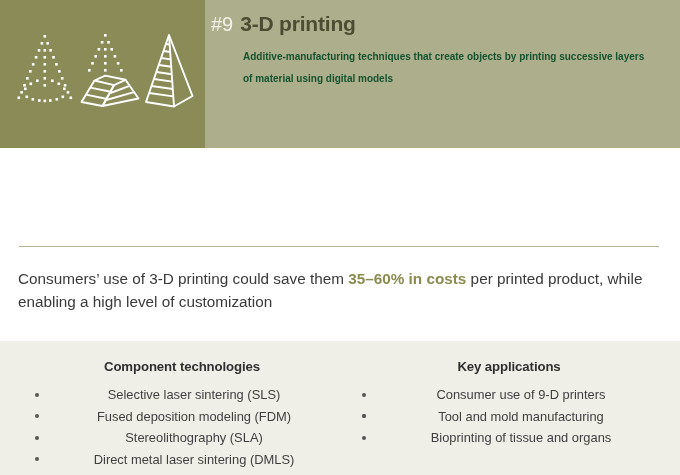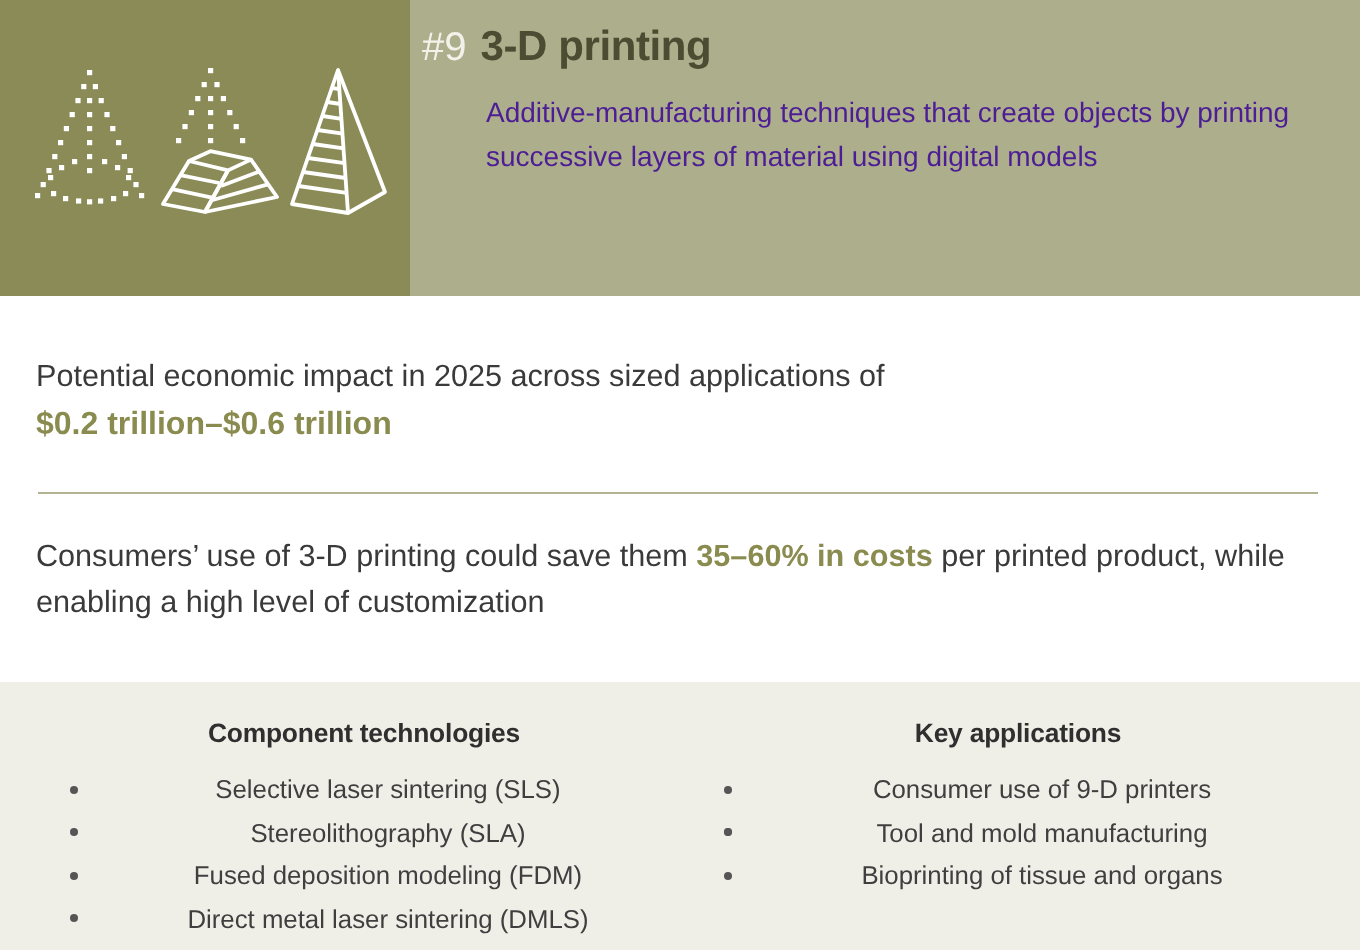--- a/index.html
+++ b/index.html
@@ -70,24 +70,24 @@
     color: #4c4c32;
     font-weight: bold;
     margin-left: 7px;
     letter-spacing: -0.2px;
   }
   .header-desc {
     position: absolute;
     left: 32px;
     top: 46px;
     width: 412px;
-    font-size: 14px;
+    font-size: 10px;
     line-height: 21.5px;
-    color: #4c1d95;
-    font-weight: 400;
+    color: #14532d;
+    font-weight: 700;
   }
 
   
   .mid {
     position: absolute;
     left: 0;
     top: 148px;
     width: 680px;
     height: 193px;
     background: #ffffff;
@@ -291,38 +291,34 @@
 
     <div class="header-text">
       <div class="title-row">
         <span class="title-num">#9</span><span class="title-name">3-D printing</span>
       </div>
       <div class="header-desc">Additive-manufacturing techniques that create objects by printing successive layers of material using digital models</div>
     </div>
   </div>
 
   <div class="mid">
-    <div class="impact-block">
-      <div class="impact-line1">Potential economic impact in 2025 across sized applications of</div>
-      <div class="impact-line2">$0.2 trillion–$0.6 trillion</div>
-    </div>
 
     <div class="divider"></div>
 
     <div class="save-block"><span>Consumers’ use of 3-D printing could save them </span><span class="accent-strong">35–60% in costs</span><span> per printed product, while enabling a high level of customization</span></div>
   </div>
 
   <div class="bottom">
 
     <div class="col col-left">
       <div class="col-title">Component technologies</div>
       <ul class="bullets">
         <li><span class="dot"></span><span>Selective laser sintering (SLS)</span></li>
+        <li><span class="dot"></span><span>Fused deposition modeling (FDM)</span></li>
         <li><span class="dot"></span><span>Stereolithography (SLA)</span></li>
-        <li><span class="dot"></span><span>Fused deposition modeling (FDM)</span></li>
         <li><span class="dot"></span><span>Direct metal laser sintering (DMLS)</span></li>
       </ul>
     </div>
 
     <div class="col col-right">
       <div class="col-title">Key applications</div>
       <ul class="bullets">
         <li><span class="dot"></span><span>Consumer use of 9-D printers</span></li>
         <li><span class="dot"></span></li>
         <li><span class="dot"></span><span>Tool and mold manufacturing</span></li>

